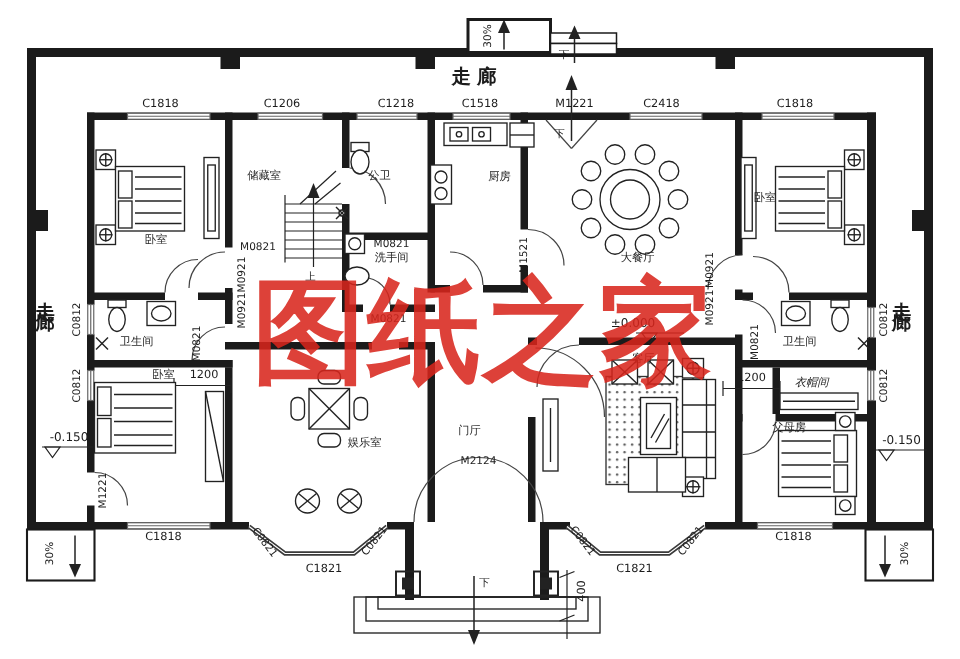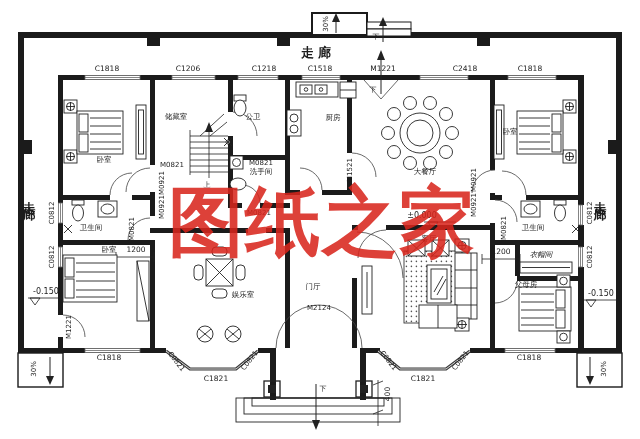--- a/index.html
+++ b/index.html
@@ -425,21 +425,21 @@
 
   <span class="lb big" style="left:318px;top:52px;">走廊</span>
   <span class="lb vert" style="left:29px;top:196px;">走廊</span>
   <span class="lb vert" style="left:600px;top:196px;">走廊</span>
 
   <span class="lb dim" style="left:107px;top:69px;">C1818</span>
   <span class="lb dim" style="left:188px;top:69px;">C1206</span>
   <span class="lb dim" style="left:264px;top:69px;">C1218</span>
   <span class="lb dim" style="left:320px;top:69px;">C1518</span>
   <span class="lb dim" style="left:383px;top:69px;">M1221</span>
-  <span class="lb dim" style="left:465px;top:69px;">C2418</span>
+  <span class="lb dim" style="left:441px;top:69px;">C2418</span>
   <span class="lb dim" style="left:530px;top:69px;">C1818</span>
 
   <span class="lb room" style="left:104px;top:160px;">卧室</span>
   <span class="lb room" style="left:176px;top:117px;">储藏室</span>
   <span class="lb room" style="left:253px;top:117px;font-family:Liberation Serif, serif;">公卫</span>
   <span class="lb room" style="left:317px;top:118px;padding-left:32px;">厨房</span>
   <span class="lb room" style="left:425px;top:172px;">大餐厅</span>
   <span class="lb room" style="left:510px;top:132px;">卧室</span>
   <span class="lb room" style="left:261px;top:172px;">洗手间</span>
   <span class="lb room" style="left:91px;top:228px;">卫生间</span>

